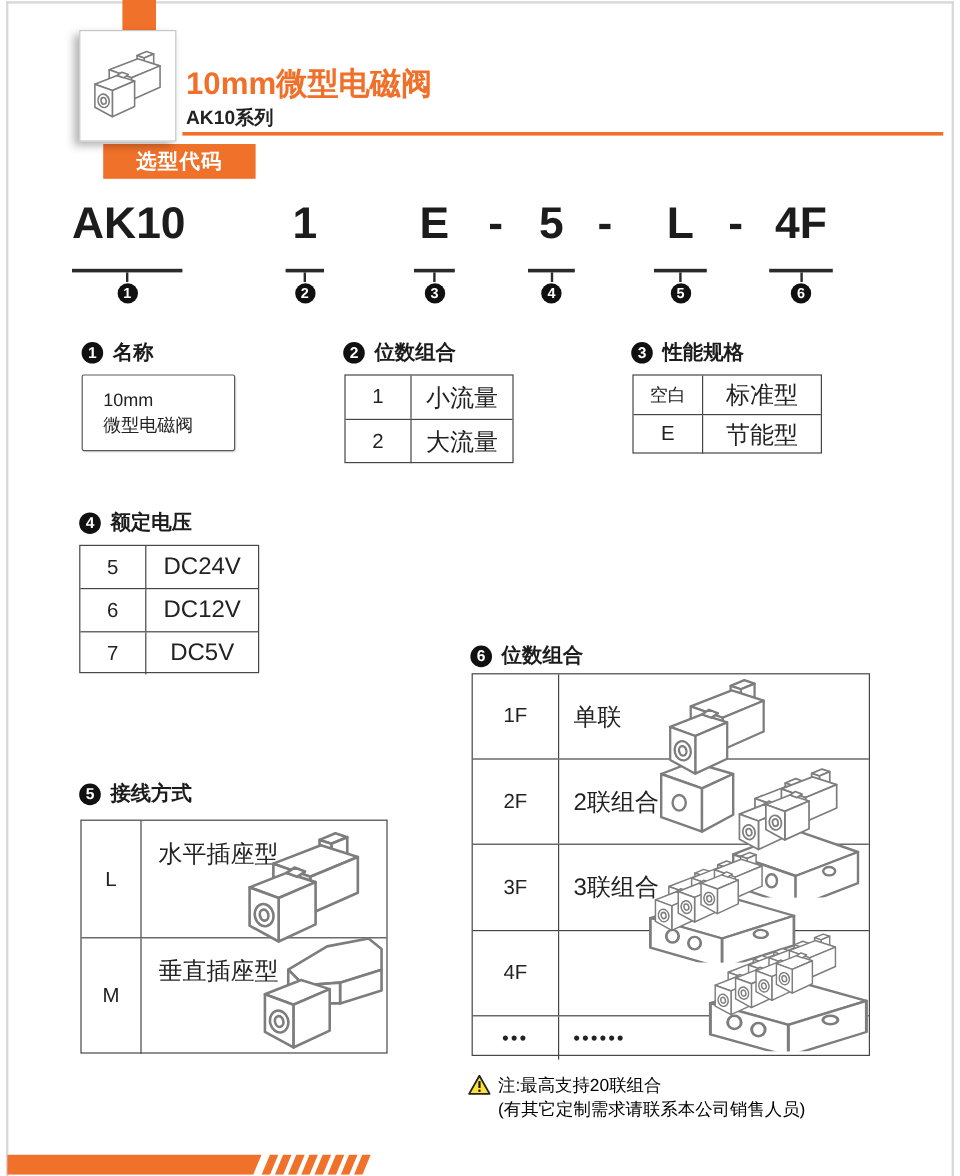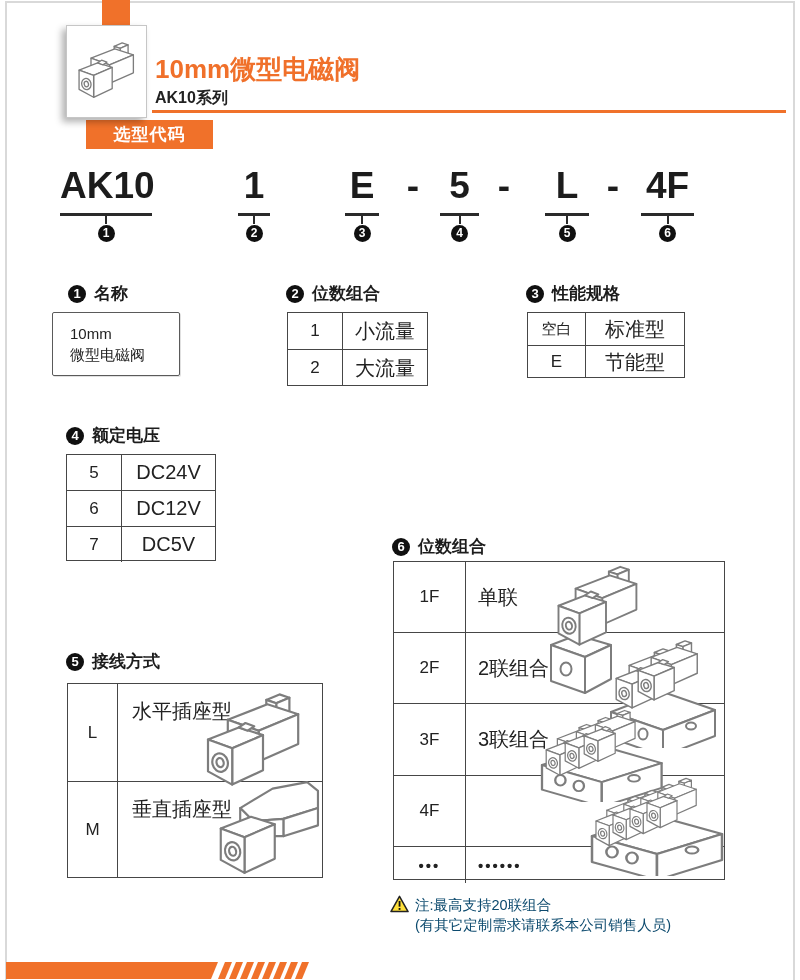--- a/index.html
+++ b/index.html
@@ -17,50 +17,50 @@
   .thumb-box{position:absolute;left:66px;top:25px;width:79px;height:91px;background:#fff;
     border:1px solid #c6c6c6;box-shadow:-4px 4px 7px rgba(0,0,0,.30);z-index:3;
     display:flex;align-items:center;justify-content:center;}
   .page-title{position:absolute;left:155px;top:52px;font-size:26px;font-weight:bold;color:#F0702A;}
   .series{position:absolute;left:155px;top:88px;font-size:16px;color:#222;font-weight:bold;}
   .header-rule{position:absolute;left:152px;top:110px;width:634px;height:3px;background:#F0712A;}
 
   
   .code-part{position:absolute;top:167px;text-align:center;}
   .code-text{font-size:37px;font-weight:bold;color:#1c1c1c;line-height:38px;
-    border-bottom:3px solid #2a2a2a;padding-bottom:8px;}
+    border-bottom:3px solid #2a2a2a;padding-bottom:19px;}
   .code-tick{width:2px;height:8px;background:#2a2a2a;margin:0 auto;}
   .code-badge{width:17px;height:17px;border-radius:50%;background:#101010;color:#fff;
     font-size:12px;font-weight:bold;line-height:17px;margin:1px auto 0;text-align:center;}
   .code-dash{position:absolute;top:167px;width:24px;text-align:center;
     font-size:37px;font-weight:bold;line-height:38px;color:#1c1c1c;}
 
   
   .sec-head{position:absolute;display:flex;align-items:center;gap:8px;}
   .sec-badge{width:18px;height:18px;border-radius:50%;background:#101010;color:#fff;
     font-size:13px;font-weight:bold;line-height:18px;text-align:center;flex:0 0 18px;}
   .sec-title{font-size:17px;font-weight:bold;color:#1c1c1c;}
 
-  .name-box{position:absolute;left:52px;top:312px;width:128px;height:64px;
+  .name-box{position:absolute;left:68px;top:312px;width:128px;height:64px;
     border:1px solid #5a5a5a;border-radius:2px;box-shadow:1px 1px 0 rgba(0,0,0,.12);
     display:flex;flex-direction:column;justify-content:center;padding-left:17px;box-sizing:border-box;
     font-size:15px;line-height:21px;color:#222;}
 
   .tbl{position:absolute;border:1px solid #464646;box-sizing:border-box;background:transparent;}
   .tr{display:grid;border-top:1px solid #464646;}
   .tr:first-child{border-top:none;}
   .td-k{display:flex;align-items:center;justify-content:center;
     border-right:1px solid #464646;font-size:17px;color:#222;}
   .td-v{display:flex;align-items:center;justify-content:center;font-size:20px;color:#222;}
   .td-v.left{justify-content:flex-start;padding-left:12px;}
   .td-v.toplft{align-items:flex-start;justify-content:flex-start;padding:14px 0 0 14px;}
   .dots{font-weight:bold;letter-spacing:2px;font-size:15px;}
   .pad-dots{padding-left:63px;}
 
-  .note{position:absolute;left:390px;top:895px;font-size:14.5px;color:#0c4a6e;line-height:20px;}
+  .note{position:absolute;left:390px;top:895px;font-size:14.5px;color:#000000;line-height:20px;}
   .note .nrow{display:flex;align-items:flex-start;gap:6px;}
   .note .indent{margin-left:25px;}
 
   .art{position:absolute;pointer-events:none;}
 </style>
 </head>
 <body>
 
 <svg width="0" height="0" style="position:absolute" aria-hidden="true">
   <defs>

